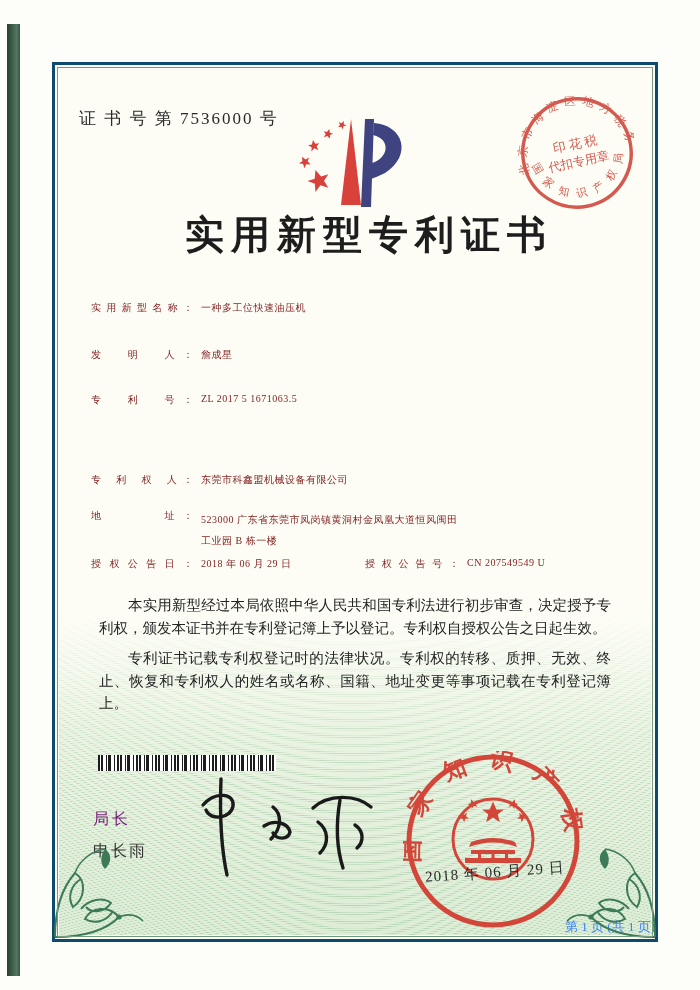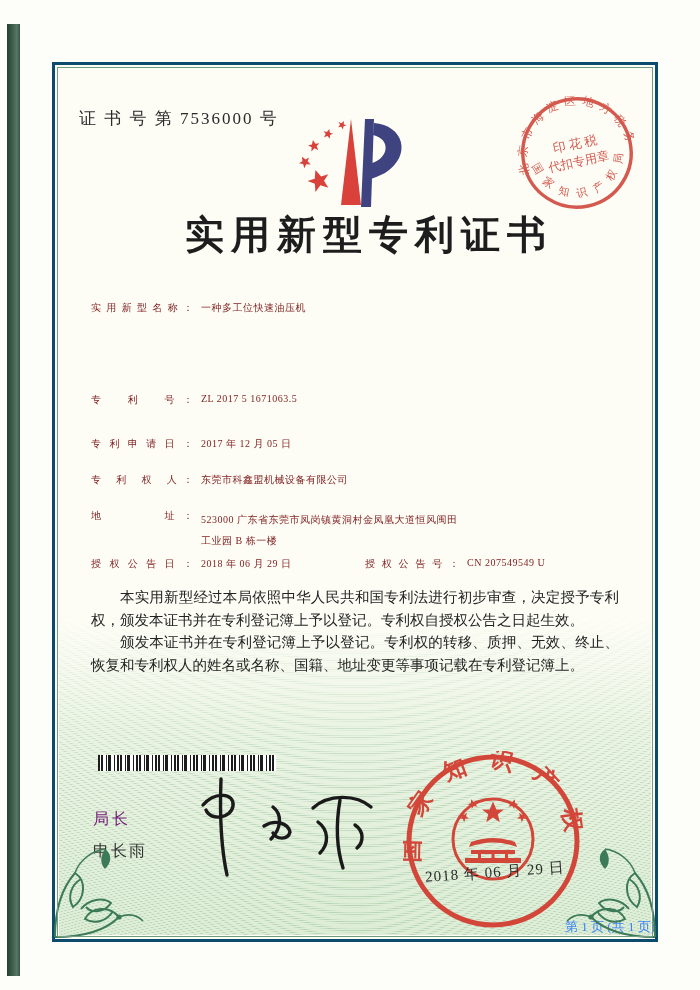--- a/index.html
+++ b/index.html
@@ -31,21 +31,21 @@
     letter-spacing:7px;color:#1d1d1d;margin-left:28px;}
   .frow{left:36px;font-size:10px;white-space:nowrap;color:#7f1d1d;}
   .flabel{display:inline-block;width:102px;text-align:justify;text-align-last:justify;
     vertical-align:top;}
   .fvalue{margin-left:8px;letter-spacing:.5px;}
   .addr-lines{display:inline-block;margin-left:8px;letter-spacing:.5px;vertical-align:top;line-height:21px;}
   .frow-right{left:310px;}
   .frow-right .flabel{width:94px;}
   .body-text{left:36px;top:521px;width:528px;font-size:14.5px;line-height:22.5px;
     text-align:justify;color:#232323;}
-  .body-text p{margin:0;text-indent:2em;}
+  .body-text p{margin:8px;text-indent:2em;}
   .barcode{left:43px;top:690px;width:178px;height:16px;
     background:repeating-linear-gradient(90deg,
       #1c1c1c 0 2px,#fff 2px 3px,#1c1c1c 3px 5px,#fff 5px 8px,
       #1c1c1c 8px 9px,#fff 9px 10px,#1c1c1c 10px 13px,#fff 13px 16px,
       #1c1c1c 16px 17px,#fff 17px 19px);}
   .director-title{left:38px;top:744px;font-size:16px;letter-spacing:3px;color:#701a75;
     font-family:"Liberation Sans","DejaVu Sans",sans-serif;}
   .director-name{left:38px;top:776px;font-size:16px;letter-spacing:2px;color:#333;
     font-family:Liberation Mono, monospace;}
   .signature{left:122px;top:708px;width:212px;height:108px;}
@@ -98,42 +98,42 @@
     </text>
     <text x="65" y="60" text-anchor="middle" font-size="13" fill="#cf4337" font-family="Liberation Serif,serif">印 花 税</text>
     <text x="65" y="78" text-anchor="middle" font-size="12.5" fill="#cf4337" font-family="Liberation Serif,serif">代扣专用章</text>
   </svg>
 
   <div class="abs title">实用新型专利证书</div>
 
   <div class="abs frow" style="top:236px">
     <span class="flabel">实用新型名称：</span><span class="fvalue">一种多工位快速油压机</span>
   </div>
+  <div class="abs frow" style="top:283px">
+    <span class="flabel">发　明　人：</span><span class="fvalue">詹成星</span>
+  </div>
   <div class="abs frow" style="top:328px">
     <span class="flabel">专　利　号：</span><span class="fvalue">ZL 2017 5 1671063.5</span>
   </div>
-  <div class="abs frow" style="top:372px">
-    <span class="flabel">专利申请日：</span><span class="fvalue">2017 年 12 月 05 日</span>
-  </div>
   <div class="abs frow" style="top:408px">
     <span class="flabel">专 利 权 人：</span><span class="fvalue">东莞市科鑫盟机械设备有限公司</span>
   </div>
   <div class="abs frow" style="top:444px">
     <span class="flabel">地　　　址：</span><span class="addr-lines"><span>523000 广东省东莞市凤岗镇黄洞村金凤凰大道恒风闽田</span><br><span>工业园 B 栋一楼</span></span>
   </div>
   <div class="abs frow" style="top:492px">
     <span class="flabel">授权公告日：</span><span class="fvalue">2018 年 06 月 29 日</span>
   </div>
   <div class="abs frow frow-right" style="top:492px">
     <span class="flabel">授权公告号：</span><span class="fvalue">CN 207549549 U</span>
   </div>
 
   <div class="abs body-text">
     <p>本实用新型经过本局依照中华人民共和国专利法进行初步审查，决定授予专利权，颁发本证书并在专利登记簿上予以登记。专利权自授权公告之日起生效。</p>
-    <p>颁发本证书并在专利登记簿上予以登记。专利权的转移、质押、无效、终止、恢复和专利权人的姓名或名称、国籍、地址变更等事项记载在专利登记簿上。</p>
+    <p>专利证书记载专利权登记时的法律状况。专利权的转移、质押、无效、终止、恢复和专利权人的姓名或名称、国籍、地址变更等事项记载在专利登记簿上。</p>
   </div>
 
   <div class="abs barcode"></div>
 
   <div class="abs director-title">局长</div>
   <div class="abs director-name">申长雨</div>
 
   <svg class="abs signature" viewBox="0 0 212 108">
     <g fill="none" stroke="#1a1a1a" stroke-width="3.4" stroke-linecap="round">
       <path d="M26,32 C38,18 58,20 56,33 C54,46 33,48 29,37"></path>

